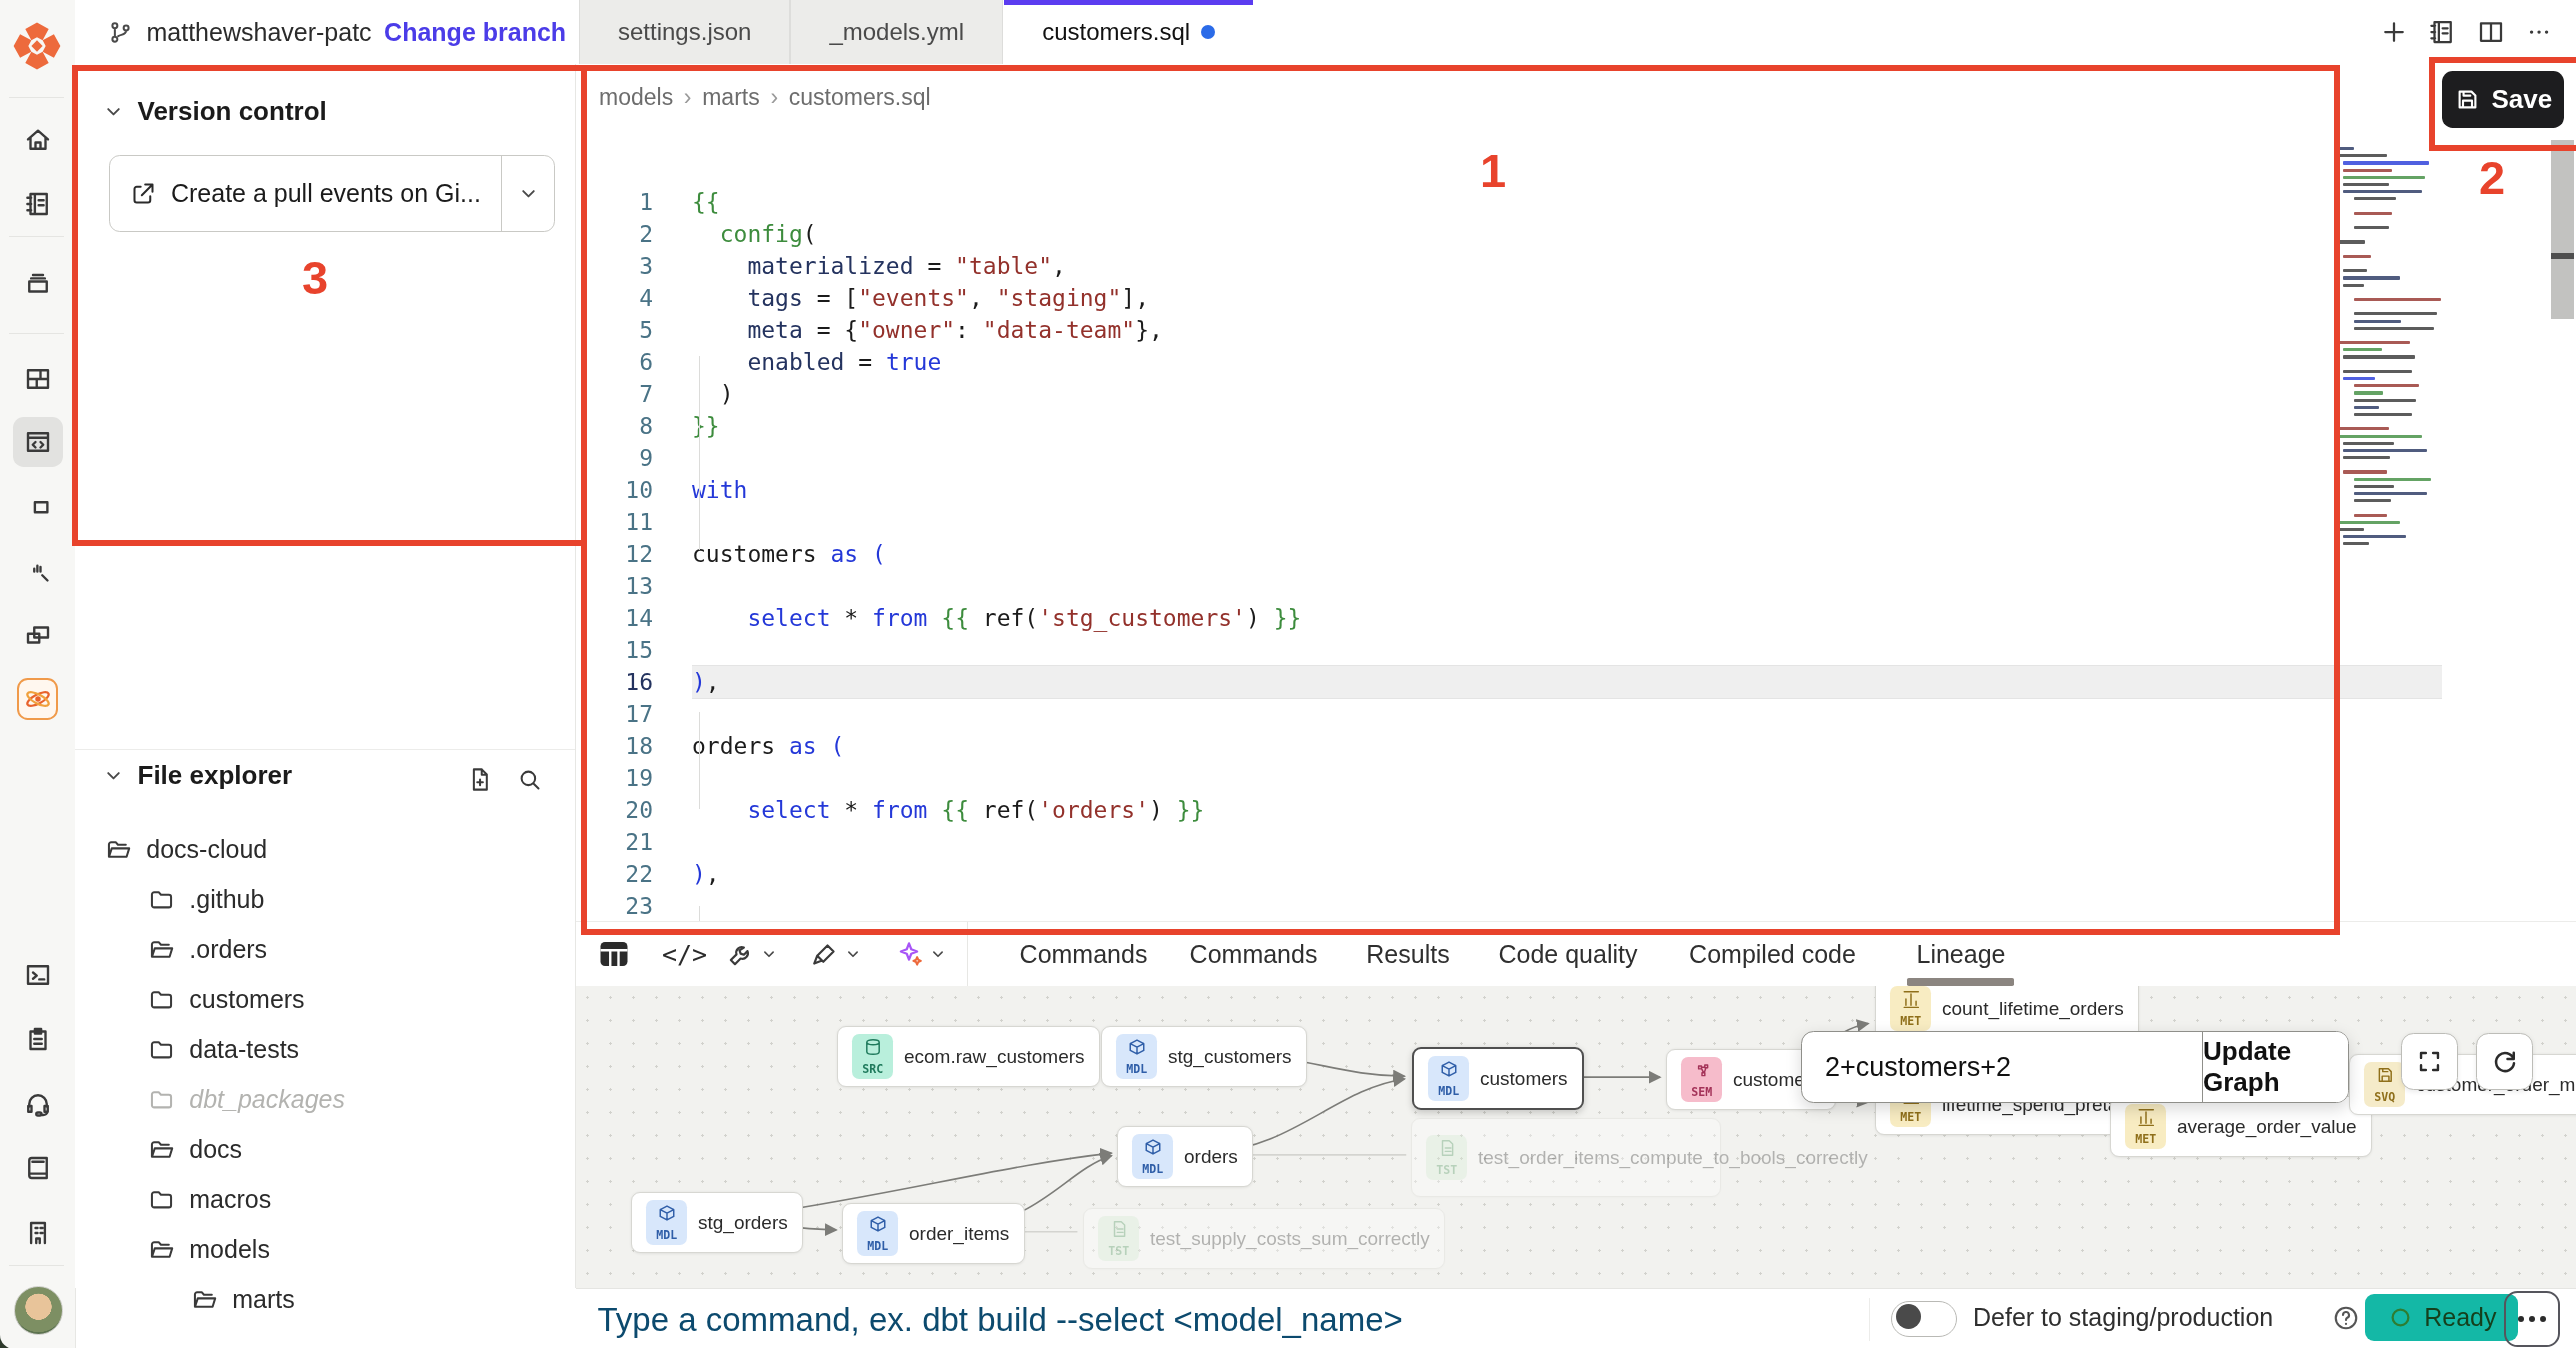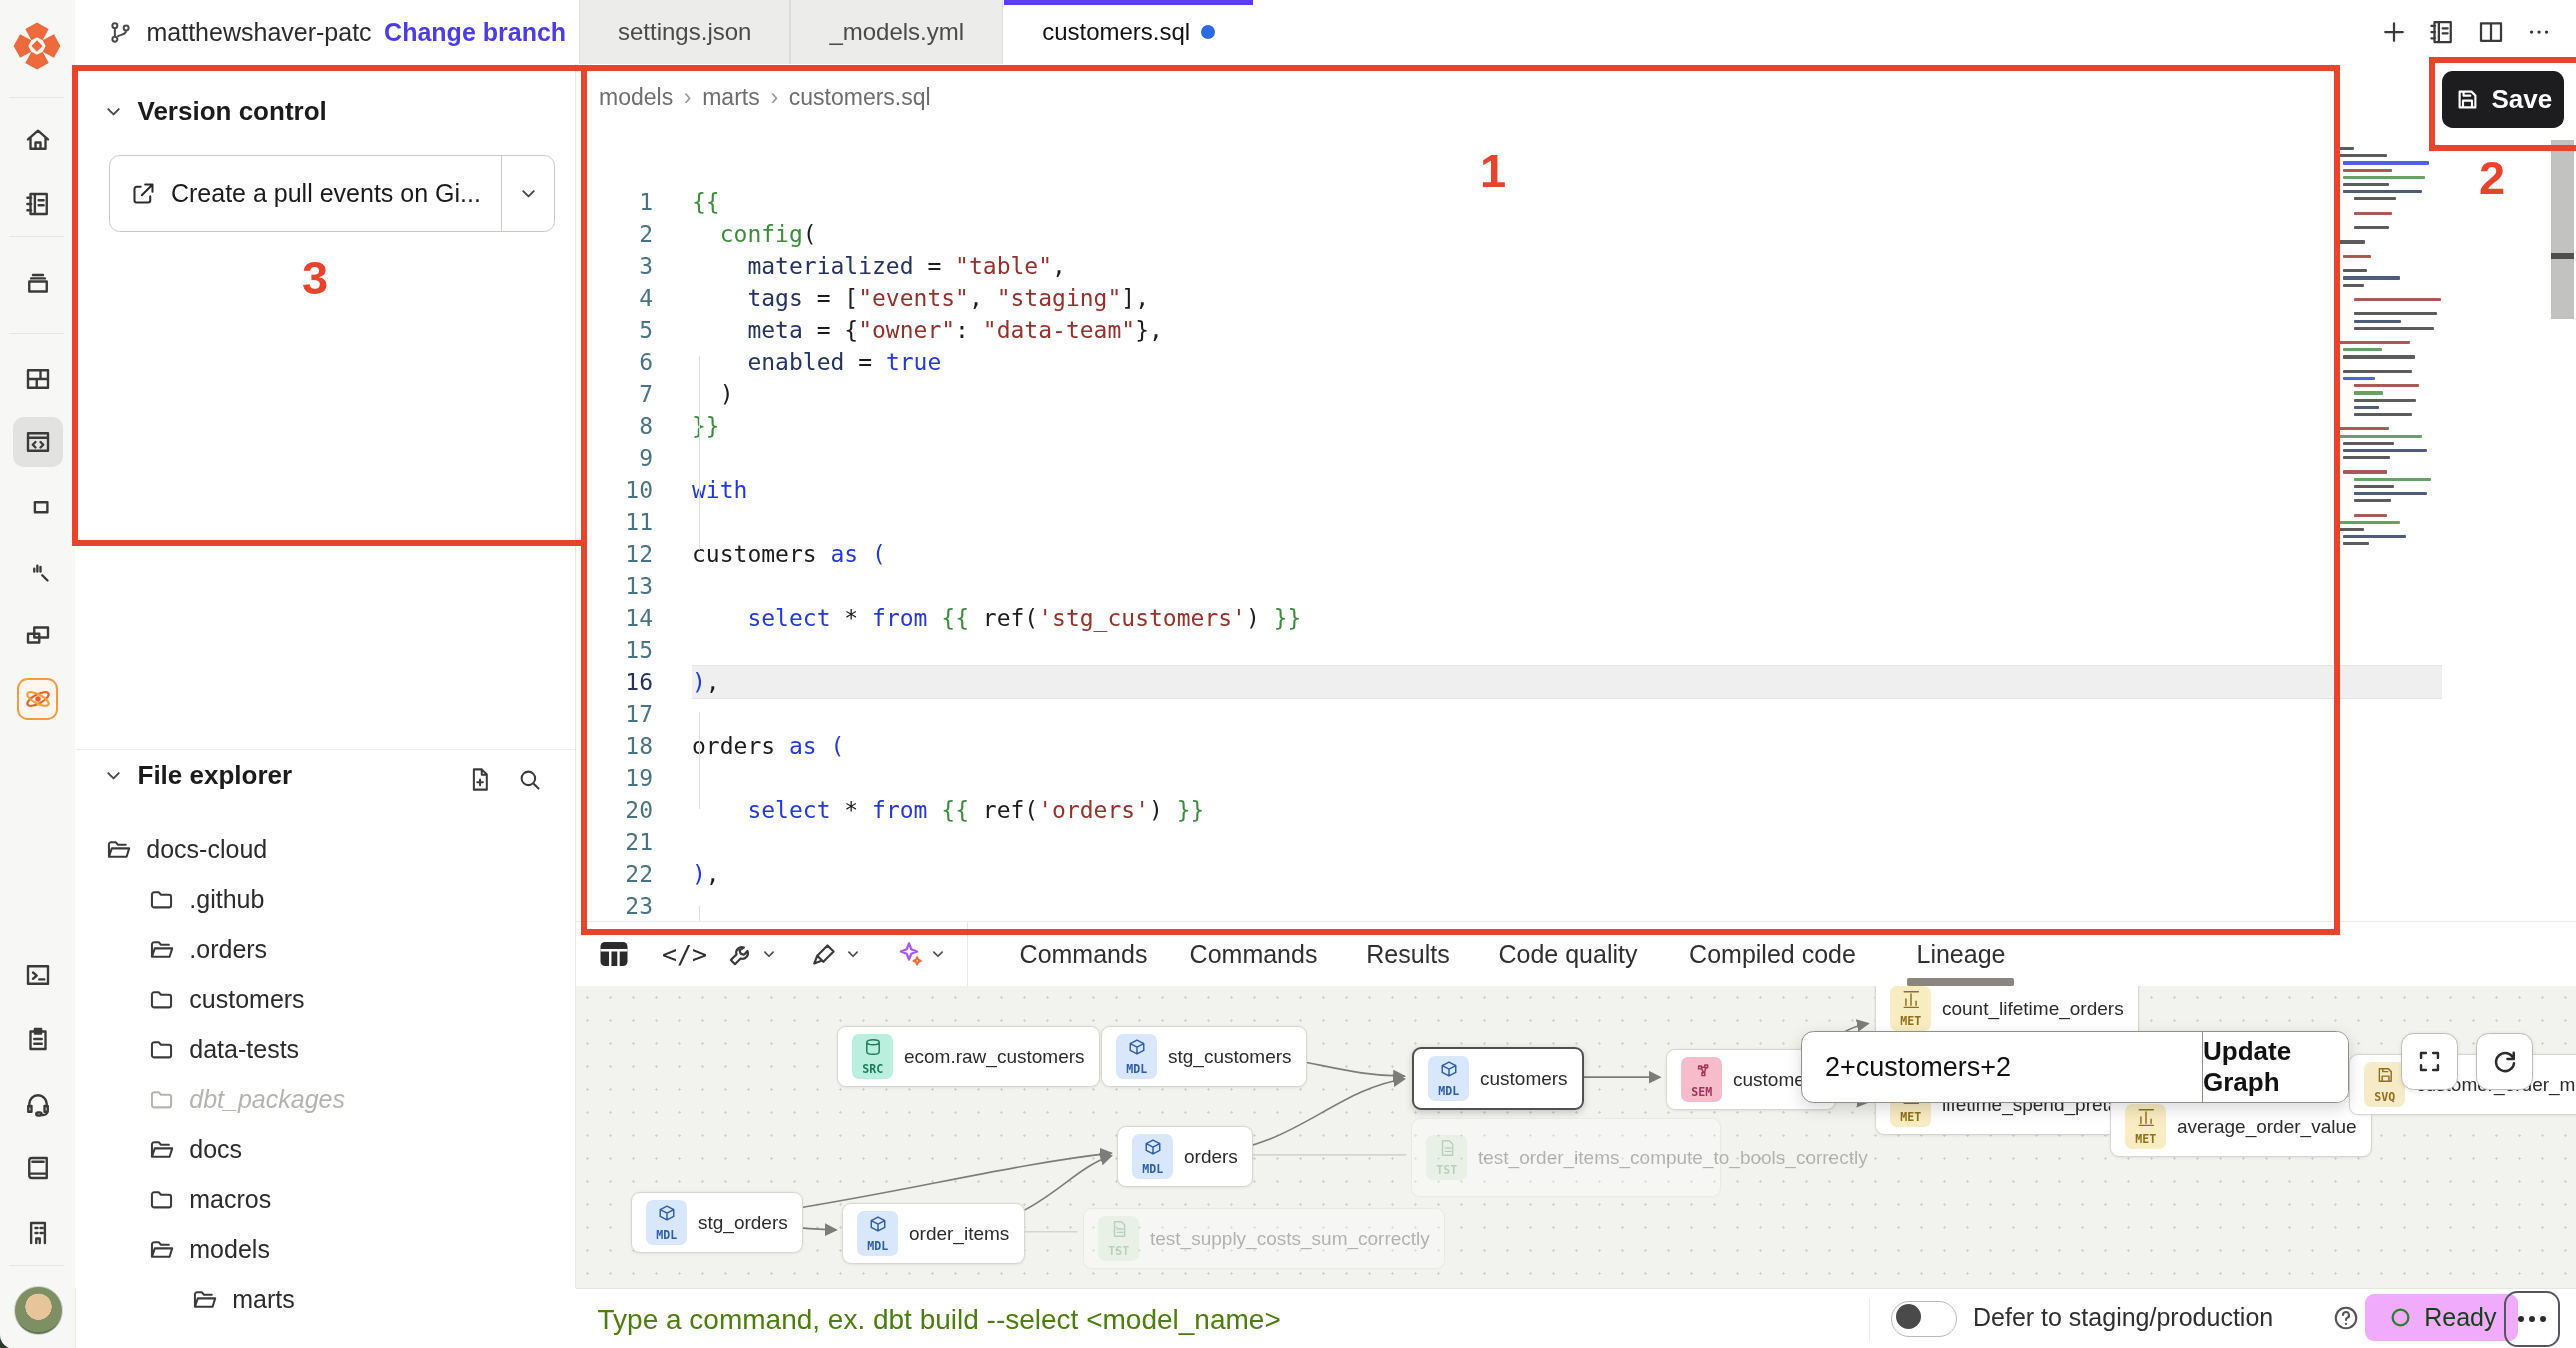--- a/index.html
+++ b/index.html
@@ -98,28 +98,28 @@
   #lin-overlay{position:absolute;left:1225px;top:45px;width:546px;height:70px;background:#fff;border:1.8px solid #8f8f8a;
                border-radius:12.5px;display:flex;box-shadow:0 5.4px 16px rgba(0,0,0,.15);overflow:hidden;}
   #lin-input{flex:1;border:none;outline:none;font-size:27px;padding:0 23px;color:#111;font-family:"Liberation Sans",sans-serif;background:transparent;}
   #lin-update{width:215px;border-left:1.8px solid #8f8f8a;display:flex;align-items:center;justify-content:center;
               font-size:26px;font-weight:600;color:#111;cursor:pointer;background:#fff;}
   .float-btn{position:absolute;top:47px;width:55px;height:55px;background:#fff;border:1.8px solid #bdbdb8;border-radius:12.5px;
              display:flex;align-items:center;justify-content:center;cursor:pointer;box-shadow:0 1.8px 5.4px rgba(0,0,0,.08);}
 
   
   #statusbar{left:576px;top:1288px;width:2000px;height:61px;background:#fff;border-top:0.9px solid #e5e5e2;}
-  #cmd-input{position:absolute;left:21.5px;top:12.5px;width:1234px;height:36px;font-size:28px;color:#4d7c0f;
+  #cmd-input{position:absolute;left:21.5px;top:12.5px;width:1234px;height:36px;font-size:33px;color:#0c4a6e;
              display:flex;align-items:center;cursor:text;white-space:nowrap;overflow:hidden;}
   #sb-sep{position:absolute;left:1293px;top:9px;width:0.9px;height:43px;background:#ececea;}
   #defer-toggle{position:absolute;left:1315px;top:11.6px;width:64px;height:34px;border:1.8px solid #b9b9b5;border-radius:18px;background:#fff;cursor:pointer;}
   #defer-toggle .knob{position:absolute;left:3.6px;top:2.7px;width:25px;height:25px;border-radius:50%;background:#4a4a4a;}
   #defer-label{position:absolute;left:1397px;top:14.3px;font-size:25px;color:#2f2f2f;}
   #defer-help{position:absolute;left:1755px;top:14.3px;}
-  #ready-pill{position:absolute;left:1789px;top:5.4px;height:47px;padding:0 21.5px;border-radius:9px;background:#f0abfc;
+  #ready-pill{position:absolute;left:1789px;top:5.4px;height:47px;padding:0 21.5px;border-radius:9px;background:#14b8a6;
               display:flex;align-items:center;gap:10.7px;font-size:25px;color:#153f1c;}
   #more-btn{position:absolute;left:1928px;top:1.8px;width:52px;height:52px;border:2.2px solid #55555c;border-radius:13.4px;
             display:flex;align-items:center;justify-content:center;gap:4.5px;cursor:pointer;}
   #more-btn i{width:6.3px;height:6.3px;border-radius:50%;background:#2b2b2b;}
 
   
   .ann-rect{position:absolute;border:6.3px solid #e8432c;pointer-events:none;}
   .ann-num{position:absolute;color:#e8432c;font-size:47px;font-weight:800;pointer-events:none;}
 </style>
 </head>

